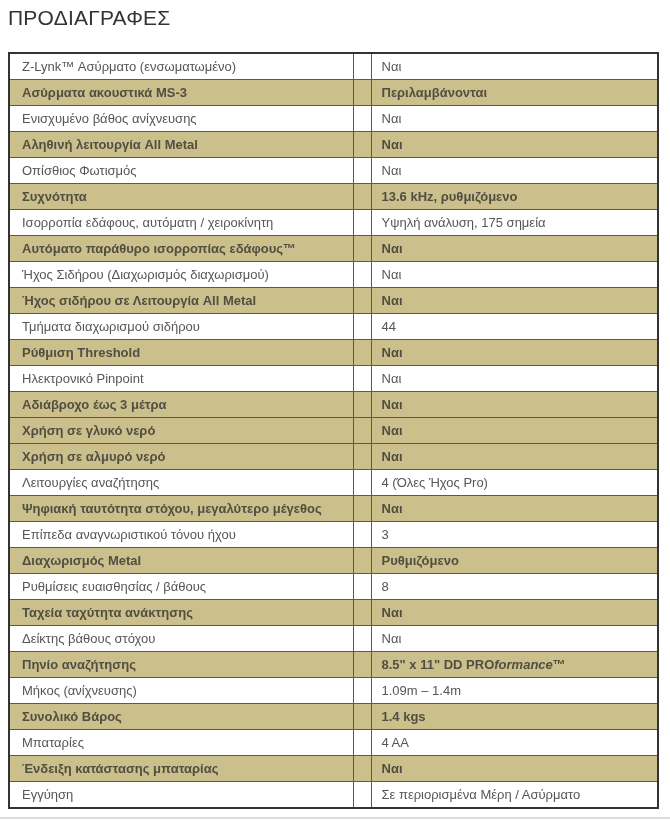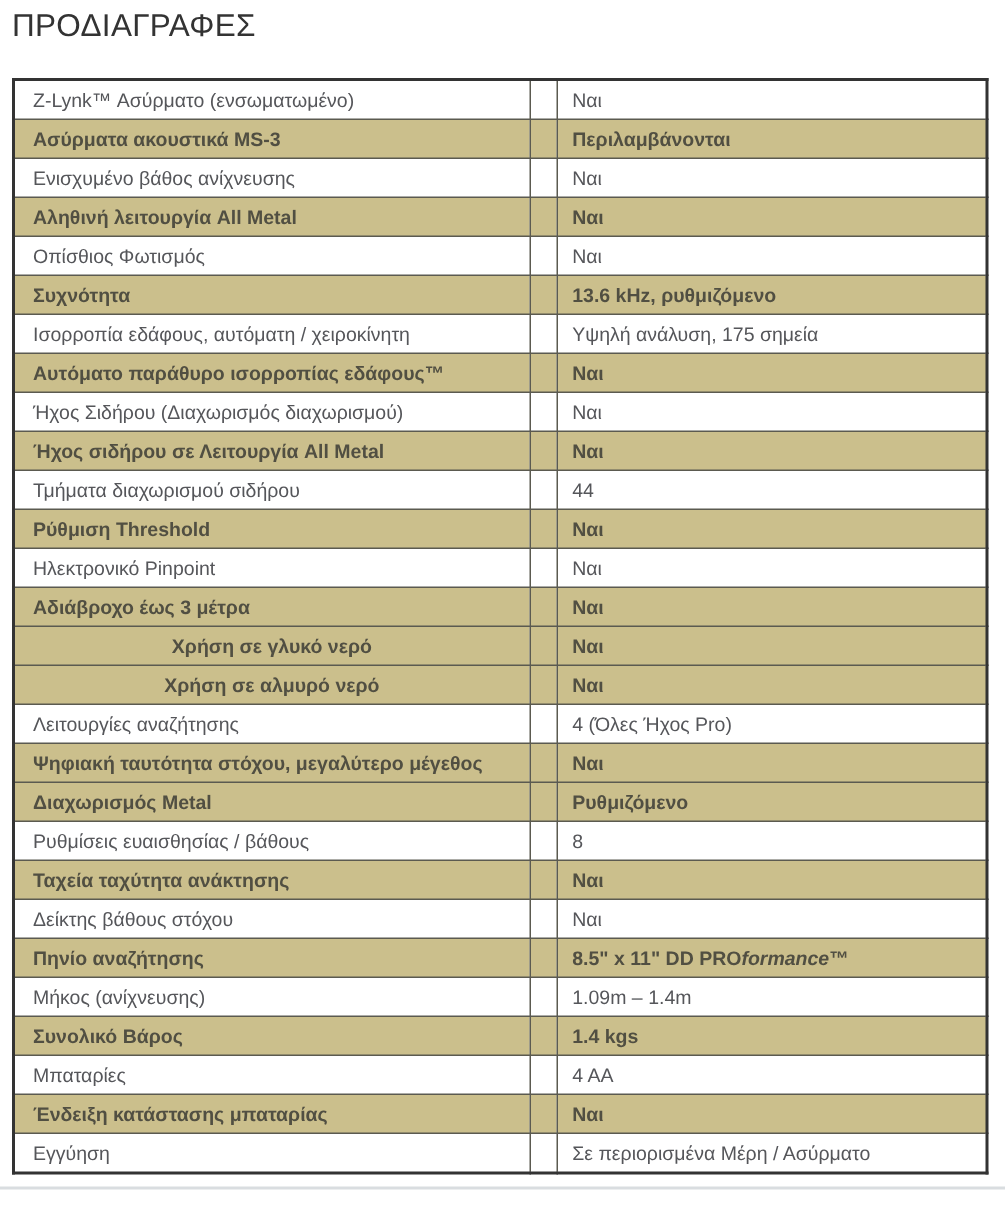--- a/index.html
+++ b/index.html
@@ -54,21 +54,21 @@
     vertical-align: middle;
   }
   .spec-table td.spacer-cell { padding: 0; }
   .spec-table td.value-cell  { padding: 0 10px; }
   .spec-table tr.shaded td {
     background: var(--row-accent);
     color: var(--text-on-accent);
     font-weight: bold;
   }
   .spec-table td.label-cell.indent {
-    text-align: center;
+    text-align: left;
   }
   .bottom-divider {
     width: 670px;
     height: 0;
     border-top: 2px solid var(--divider);
     margin-top: 8px;
   }
 </style>
 </head>
 <body style="--row-accent: #cbbf8c; --row-white: #ffffff; --border: #5b5a50; --outer-border: #333333; --text: #55565a; --text-on-accent: #514f42; --title: #333333; --divider: #d9dde0;">
@@ -165,20 +165,25 @@
       <tr>
     <td class="label-cell">Λειτουργίες αναζήτησης</td>
     <td class="spacer-cell"></td>
     <td class="value-cell">4 (Όλες Ήχος Pro)</td>
   </tr>
       <tr class="shaded">
     <td class="label-cell">Ψηφιακή ταυτότητα στόχου, μεγαλύτερο μέγεθος</td>
     <td class="spacer-cell"></td>
     <td class="value-cell">Ναι</td>
   </tr>
+      <tr>
+    <td class="label-cell">Επίπεδα αναγνωριστικού τόνου ήχου</td>
+    <td class="spacer-cell"></td>
+    <td class="value-cell">3</td>
+  </tr>
       <tr class="shaded">
     <td class="label-cell">Διαχωρισμός Metal</td>
     <td class="spacer-cell"></td>
     <td class="value-cell">Ρυθμιζόμενο</td>
   </tr>
       <tr>
     <td class="label-cell">Ρυθμίσεις ευαισθησίας / βάθους</td>
     <td class="spacer-cell"></td>
     <td class="value-cell">8</td>
   </tr>

